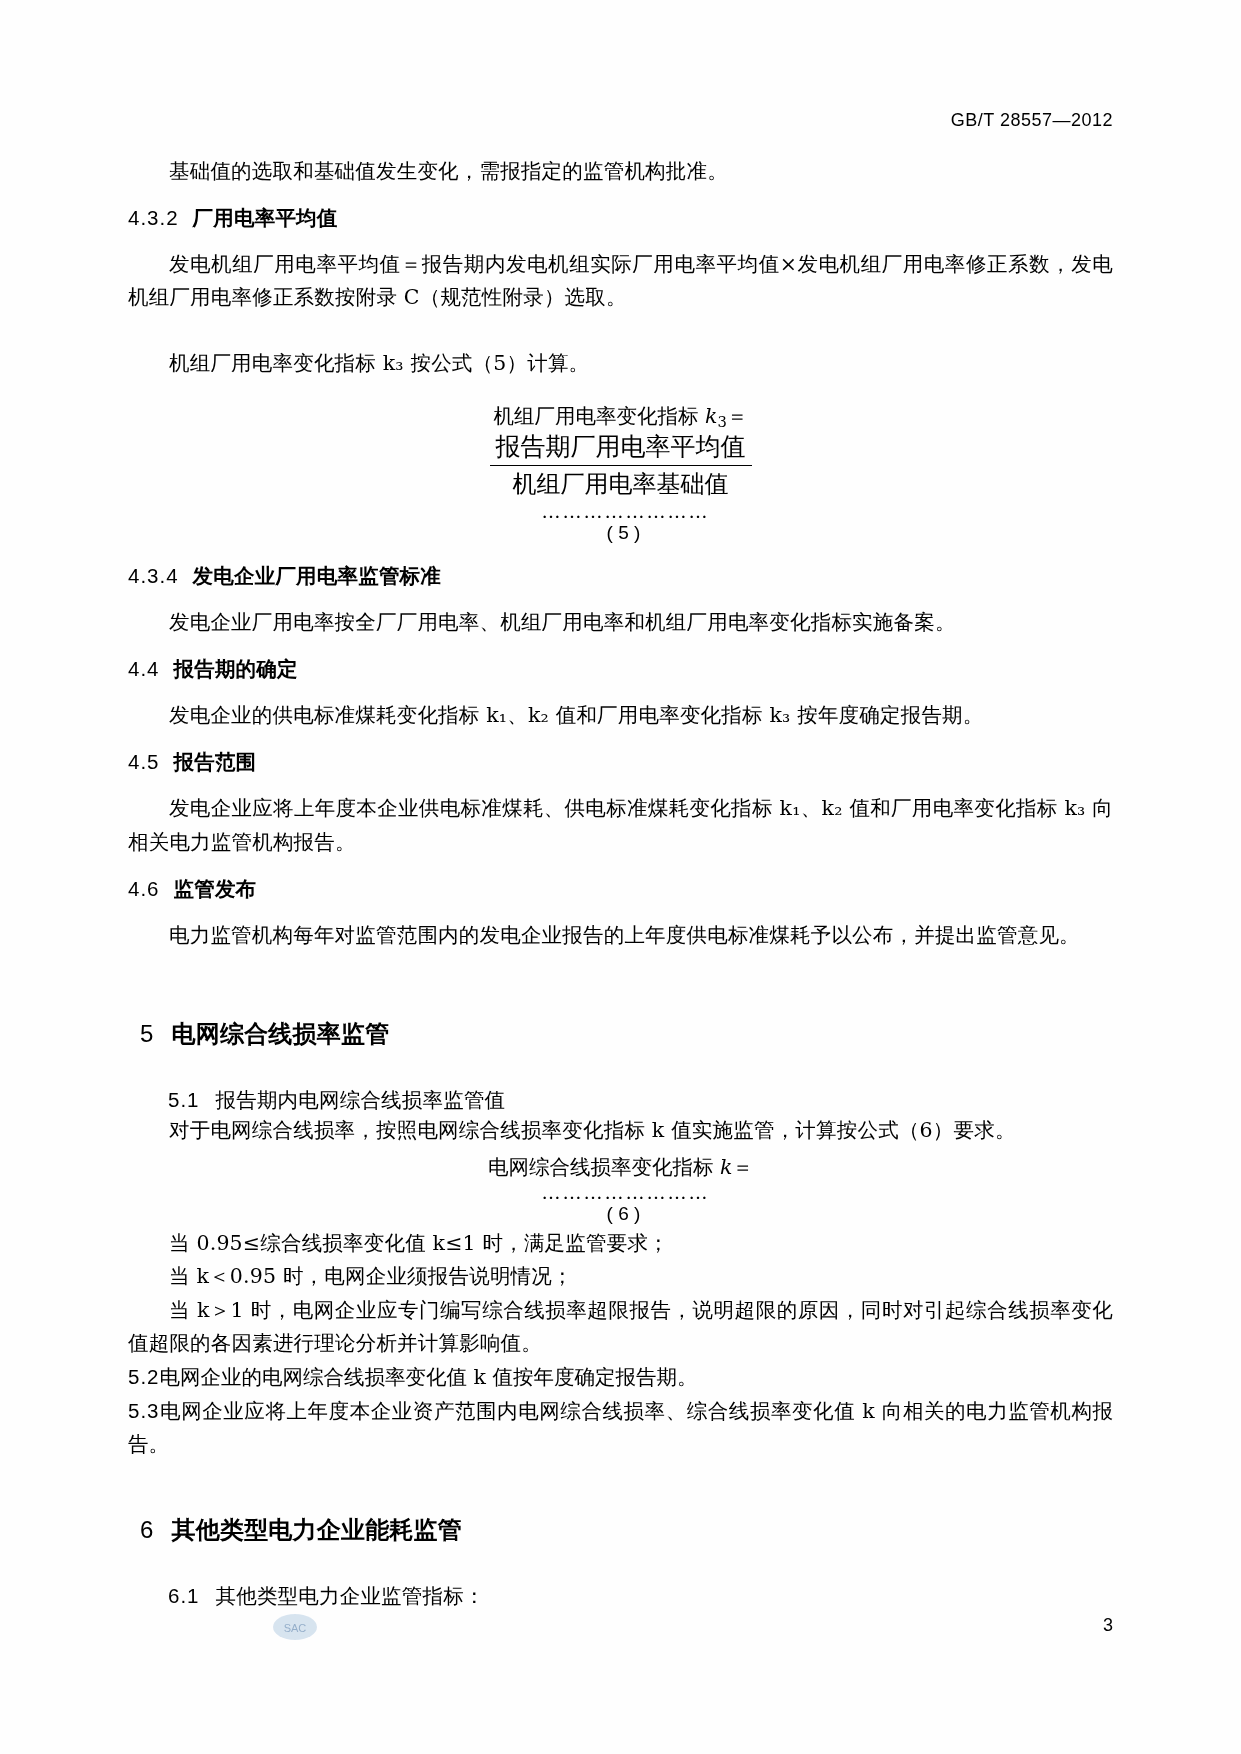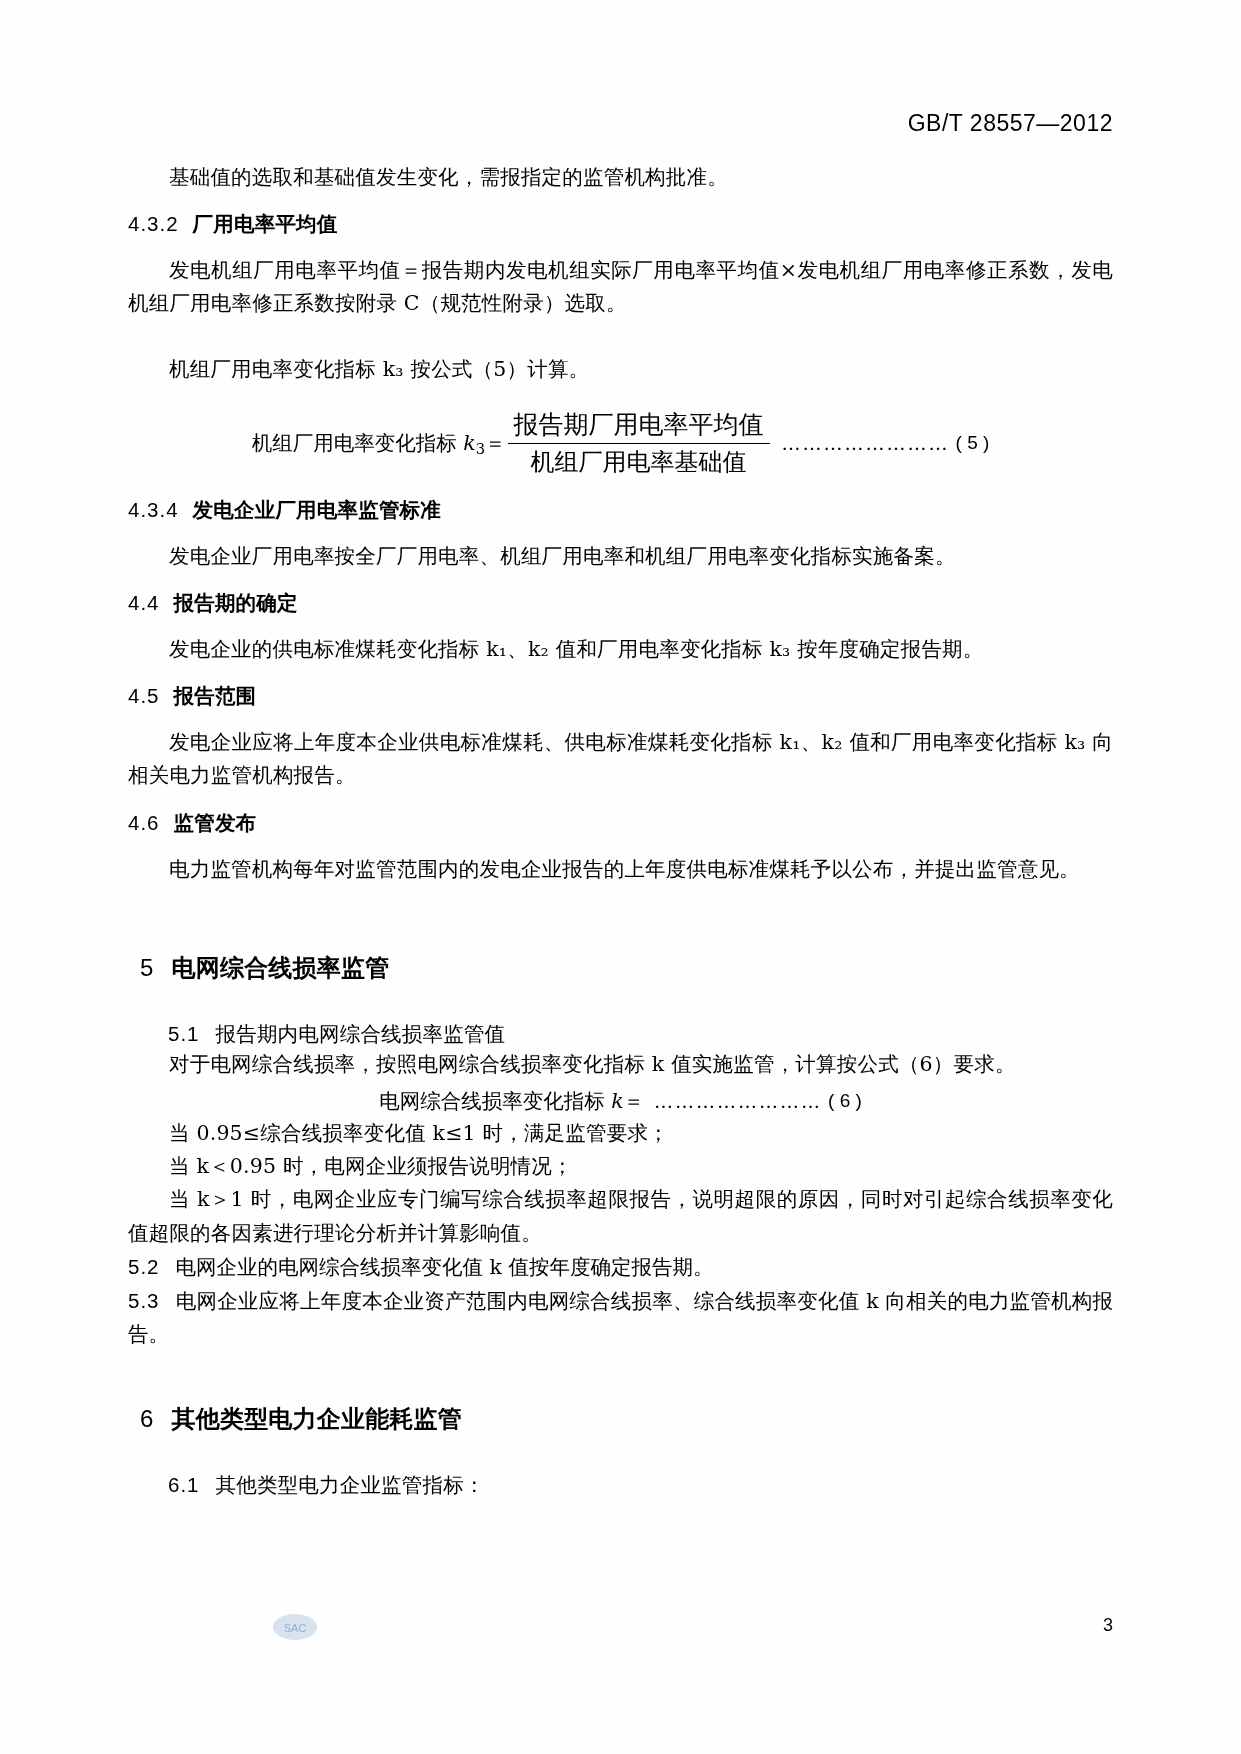--- a/index.html
+++ b/index.html
@@ -22,21 +22,21 @@
     position: absolute;
     left: 128px;
     top: 0;
     width: 985px;
   }
   
   .header {
     margin-top: 110px;
     text-align: right;
     font-family: "Liberation Sans", sans-serif;
-    font-size: 23px;
+    font-size: 18px;
     letter-spacing: 0.5px;
     color: #000;
   }
   .header .std-code {
     font-family: "Liberation Sans", sans-serif;
   }
   
   p.body {
     font-size: 20.5px;
     line-height: 1.62;
@@ -89,20 +89,21 @@
     font-style: italic;
     font-family: "DejaVu Serif", serif;
   }
   
   .formula-row {
     display: flex;
     align-items: center;
     justify-content: center;
     font-size: 20.5px;
     margin: 6px 0 2px 0;
+    flex-direction: column;
   }
   .formula-lhs {
     white-space: nowrap;
   }
   .frac {
     display: inline-block;
     text-align: center;
     vertical-align: middle;
     margin: 0 2px;
   }
@@ -147,21 +148,20 @@
     font-size: 20.5px;
     line-height: 1.62;
     margin: 0;
     text-align: justify;
     text-justify: inter-ideograph;
     padding-left: 0;
   }
   .hang .num {
     font-family: "Liberation Sans", sans-serif;
     letter-spacing: 1px;
-    margin-right: 16px;
   }
   
   .pagenum {
     position: absolute;
     right: 128px;
     bottom: 118px;
     font-family: "Liberation Sans", sans-serif;
     font-size: 18px;
   }
   

